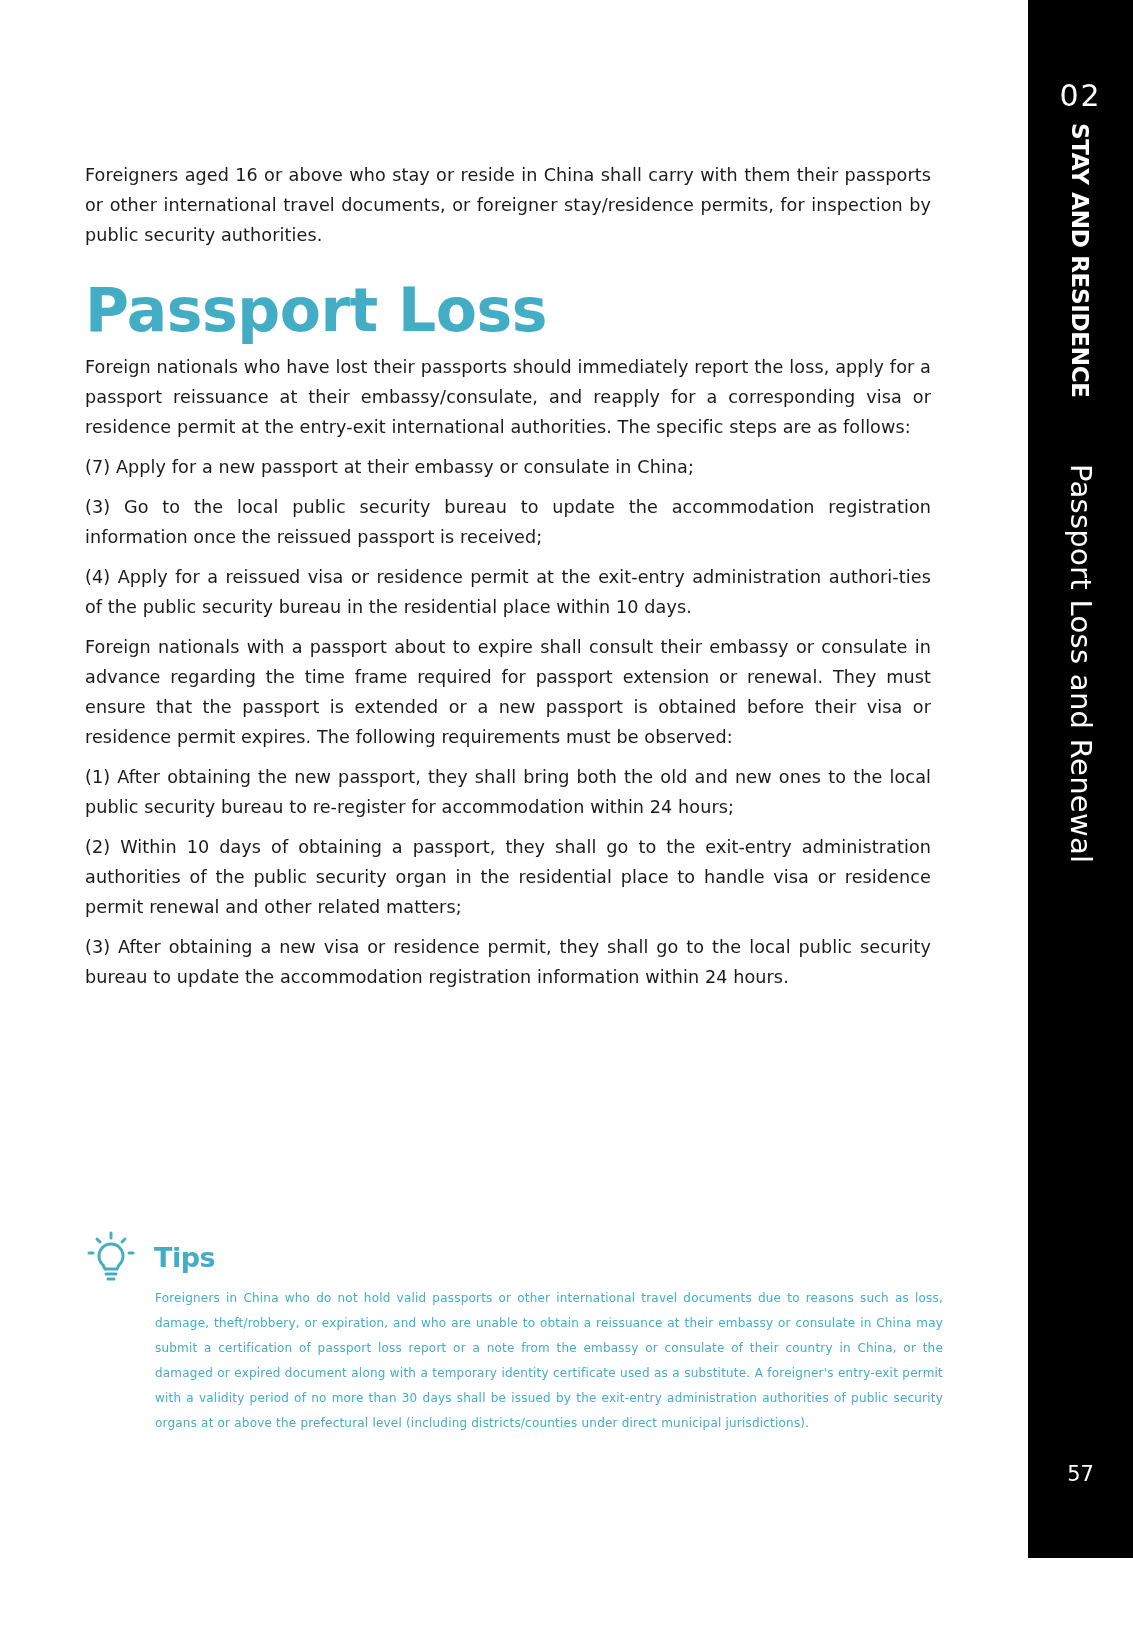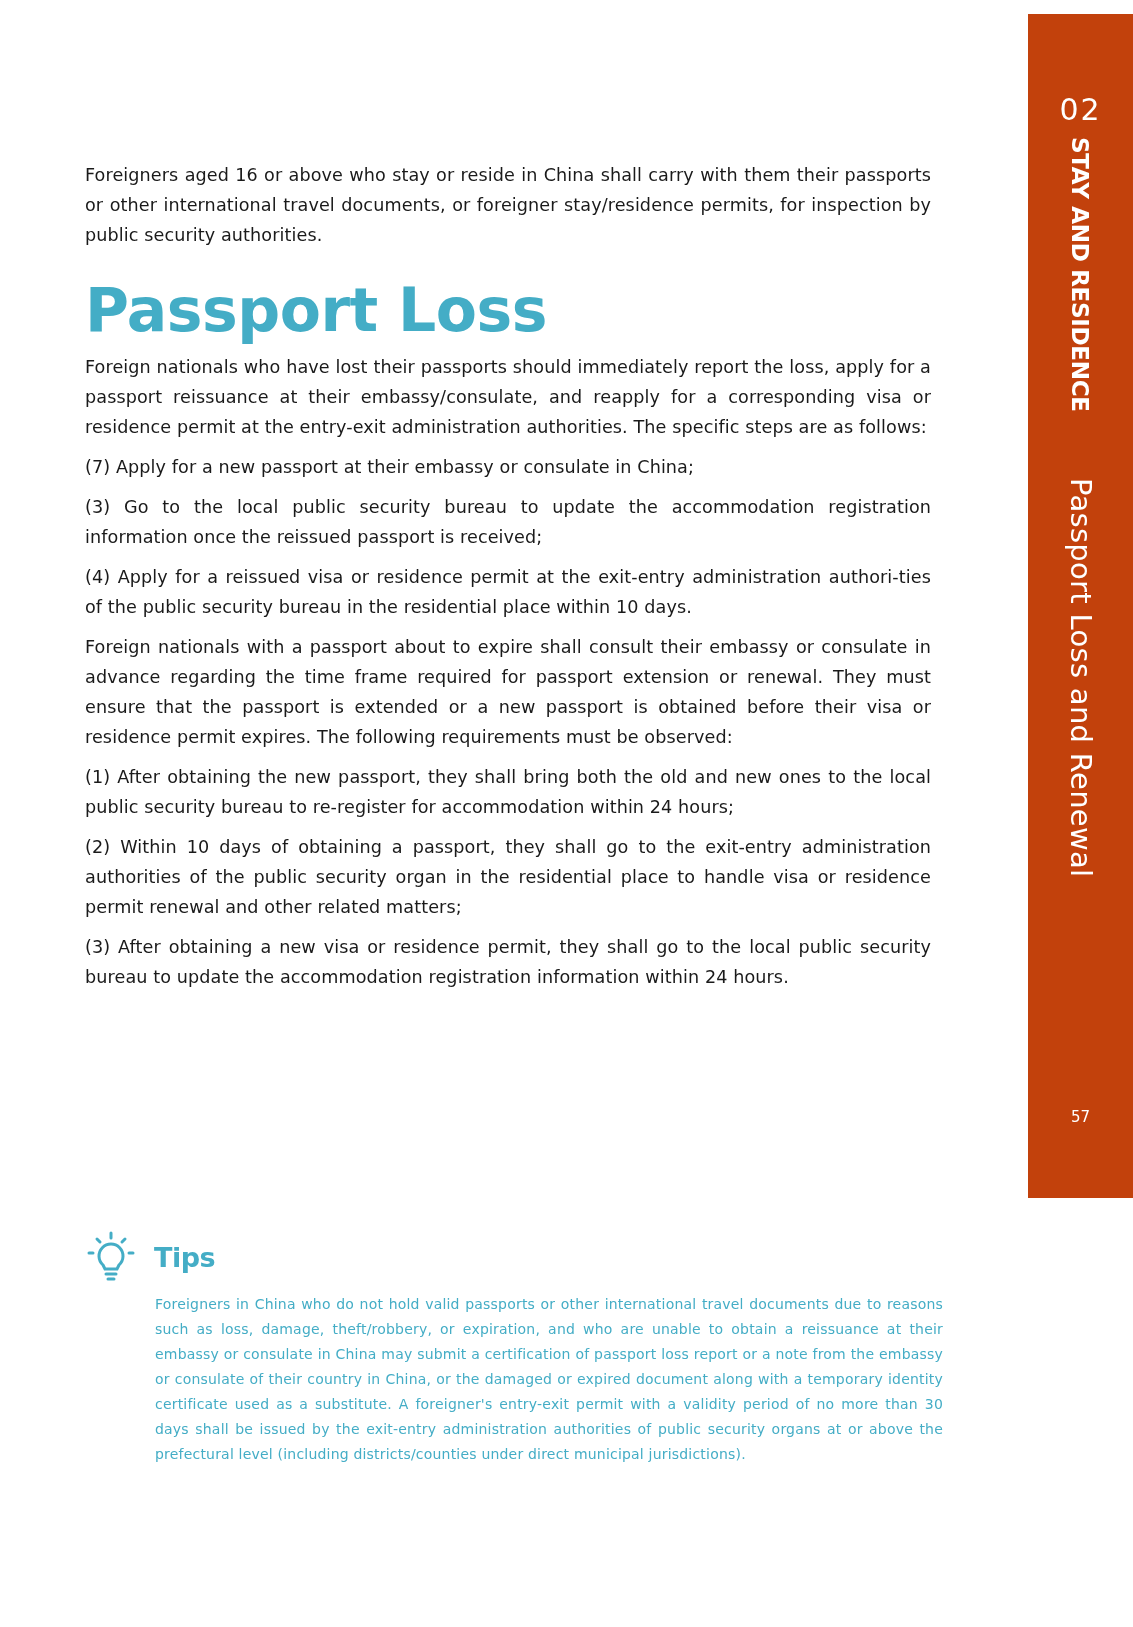--- a/index.html
+++ b/index.html
@@ -25,56 +25,55 @@
   .h-renewal { margin-top: 28px; }
   .tips {
     position: absolute; left: 85px; top: 1232px; width: 858px;
   }
   .tips-head { display: flex; align-items: center; height: 50px; }
   .tips-icon { width: 52px; height: 52px; margin-right: 17px; }
   .tips-title {
     color: #44adc6; font-weight: bold; font-size: 27px; letter-spacing: -0.5px;
   }
   .tips-body {
-    margin: 10px 0 0 70px; color: #44adc6;
-    font-size: 14px; line-height: 25px; text-align: justify; letter-spacing: 0.2px;
+    margin: 4px 0 0 70px; color: #44adc6;
+    font-size: 12px; line-height: 25px; text-align: justify; letter-spacing: 0.2px;
   }
   .sidebar {
-    position: absolute; left: 1028px; top: 0; width: 105px; height: 1184px;
-    background: #c2410c;
-    margin-top: 14px;
+    position: absolute; left: 1028px; top: 0; width: 105px; height: 1558px;
+    background: #000000;
   }
   .sidebar .chap-num {
     position: absolute; top: 78px; left: 0; width: 105px; text-align: center;
     color: #ffffff; font-size: 30px; letter-spacing: 2px; font-weight: normal;
   }
   .vert {
     position: absolute; color: #ffffff; writing-mode: vertical-rl; white-space: nowrap;
   }
   .vert-section {
     top: 123px; left: 52px; transform: translateX(-50%);
     font-weight: bold; font-size: 23px; letter-spacing: -0.3px;
   }
   .vert-topic {
     top: 464px; left: 53px; transform: translateX(-50%);
     font-size: 29px; letter-spacing: 0.3px;
   }
   .page-num {
     position: absolute; bottom: 72px; left: 0; width: 105px; text-align: center;
-    color: #ffffff; font-size: 15px;
+    color: #ffffff; font-size: 21px;
   }
 </style>
 </head>
 <body>
 
 <div class="content">
   <p class="para intro">Foreigners aged 16 or above who stay or reside in China shall carry with them their passports or other international travel documents, or foreigner stay/residence permits, for inspection by public security authorities.</p>
 
   <h1 class="heading">Passport Loss</h1>
-  <p class="para">Foreign nationals who have lost their passports should immediately report the loss, apply for a passport reissuance at their embassy/consulate, and reapply for a corresponding visa or residence permit at the entry-exit administration authorities. The specific steps are as follows:</p>
+  <p class="para">Foreign nationals who have lost their passports should immediately report the loss, apply for a passport reissuance at their embassy/consulate, and reapply for a corresponding visa or residence permit at the entry-exit international authorities. The specific steps are as follows:</p>
   <p class="para">(7) Apply for a new passport at their embassy or consulate in China;</p>
   <p class="para">(3) Go to the local public security bureau to update the accommodation registration information once the reissued passport is received;</p>
   <p class="para">(4) Apply for a reissued visa or residence permit at the exit-entry administration authori-ties of the public security bureau in the residential place within 10 days.</p>
 
   <p class="para">Foreign nationals with a passport about to expire shall consult their embassy or consulate in advance regarding the time frame required for passport extension or renewal. They must ensure that the passport is extended or a new passport is obtained before their visa or residence permit expires. The following requirements must be observed:</p>
   <p class="para">(1) After obtaining the new passport, they shall bring both the old and new ones to the local public security bureau to re-register for accommodation within 24 hours;</p>
   <p class="para">(2) Within 10 days of obtaining a passport, they shall go to the exit-entry administration authorities of the public security organ in the residential place to handle visa or residence permit renewal and other related matters;</p>
   <p class="para">(3) After obtaining a new visa or residence permit, they shall go to the local public security bureau to update the accommodation registration information within 24 hours.</p>
 </div>
 

